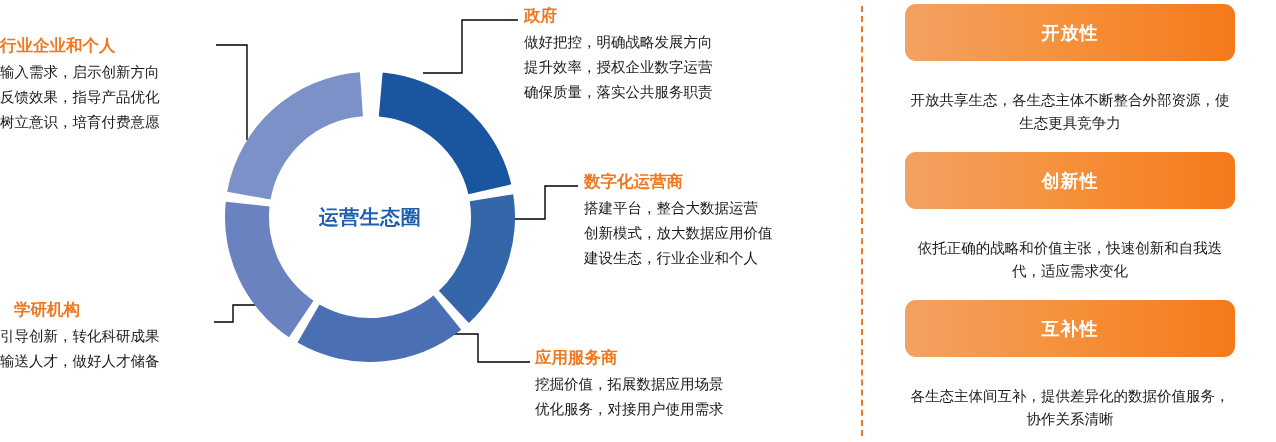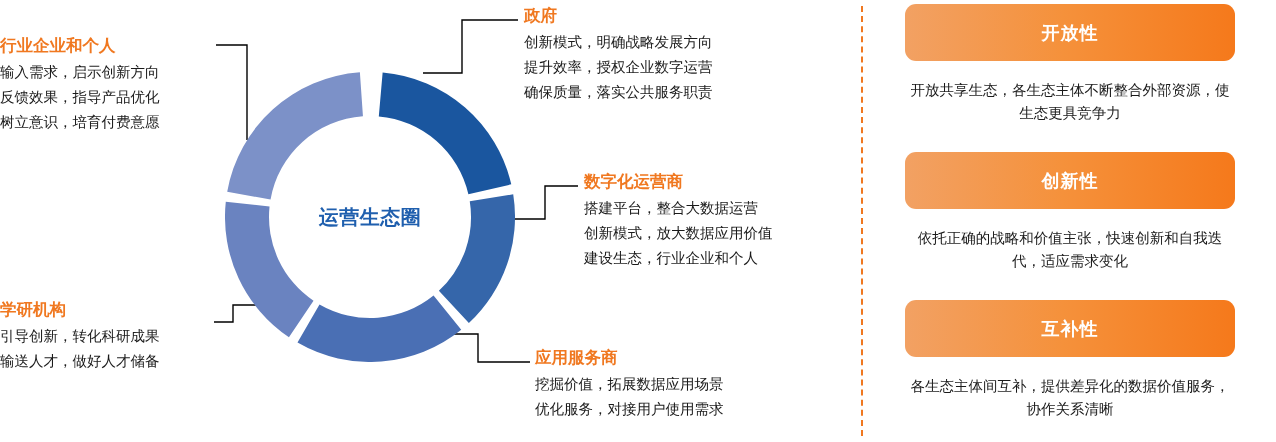--- a/index.html
+++ b/index.html
@@ -78,21 +78,21 @@
     line-height: 1.72;
     color: #1a1a1a;
     white-space: nowrap;
   }
   .callout.align-right { text-align: left; }
   .callout.align-right .callout-title { text-align: left; }
 
   #callout-industry { left: 0px;   top: 36px;  width: 216px; }
   #callout-industry .callout-title { padding-right: 6px; }
   #callout-academia { left: 0px;   top: 300px; width: 216px; }
-  #callout-academia .callout-title { padding-right: 6px; }
+  #callout-academia .callout-title { padding-right: 6px; padding-left: 14px; }
   #callout-government { left: 524px; top: 6px;  }
   #callout-operator   { left: 584px; top: 172px; }
   #callout-appservice { left: 535px; top: 348px; }
 
   
   .card {
     position: absolute;
     left: 42px;
     width: 330px;
   }
@@ -109,21 +109,21 @@
     justify-content: center;
   }
   .card-pill-label {
     color: #ffffff;
     font-size: 18px;
     font-weight: bold;
     letter-spacing: 1px;
     text-align: center;
   }
   .card-body {
-    margin-top: 18px;
+    margin-top: 28px;
     padding: 0 2px;
     font-size: 14.5px;
     line-height: 1.62;
     text-align: center;
     color: #1a1a1a;
   }
 </style>
 </head>
 <body>
 
@@ -180,21 +180,21 @@
     <div class="callout-title">学研机构</div>
     <div class="callout-lines">
       <div>引导创新，转化科研成果</div>
       <div>输送人才，做好人才储备</div>
     </div>
   </div>
 
   <div class="callout" id="callout-government">
     <div class="callout-title">政府</div>
     <div class="callout-lines">
-      <div>创新模式，明确战略发展方向</div>
+      <div>做好把控，明确战略发展方向</div>
       <div>提升效率，授权企业数字运营</div>
       <div>确保质量，落实公共服务职责</div>
     </div>
   </div>
 
   <div class="callout" id="callout-operator">
     <div class="callout-title">数字化运营商</div>
     <div class="callout-lines">
       <div>搭建平台，整合大数据运营</div>
       <div>创新模式，放大数据应用价值</div>

